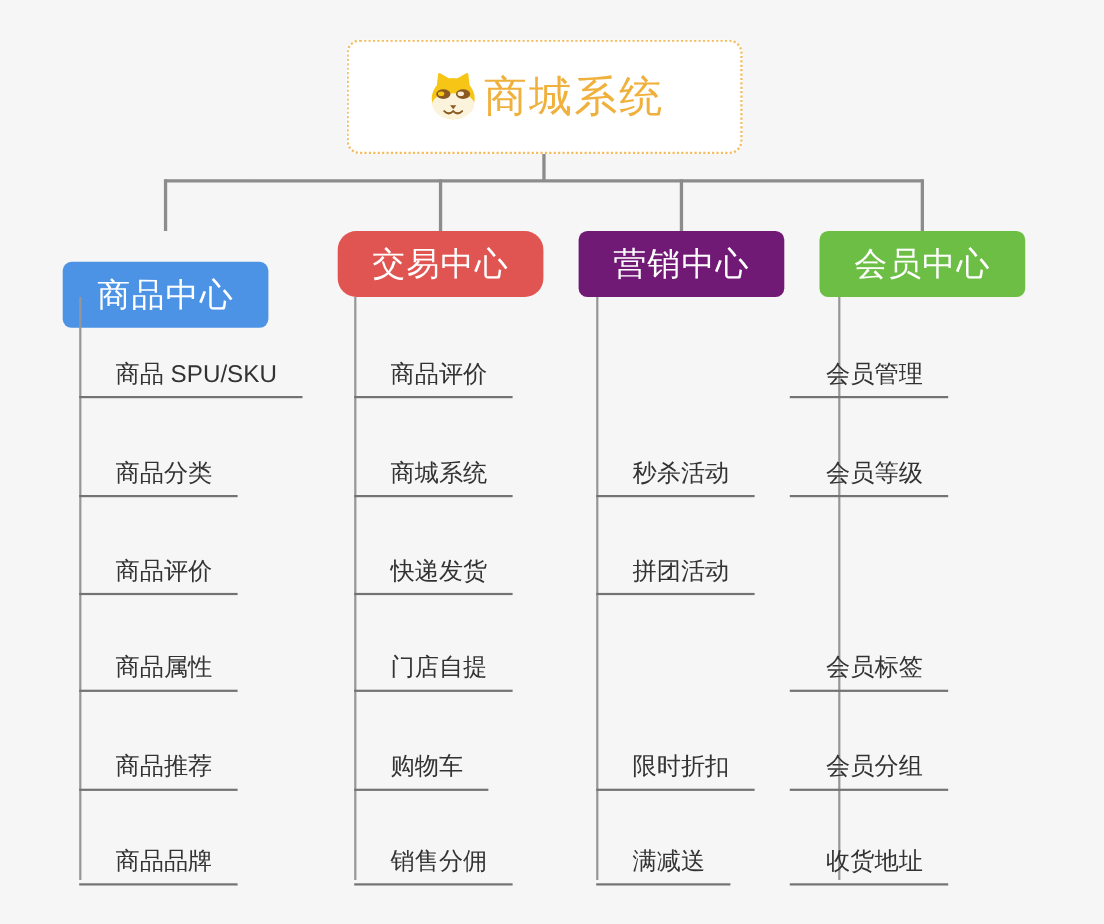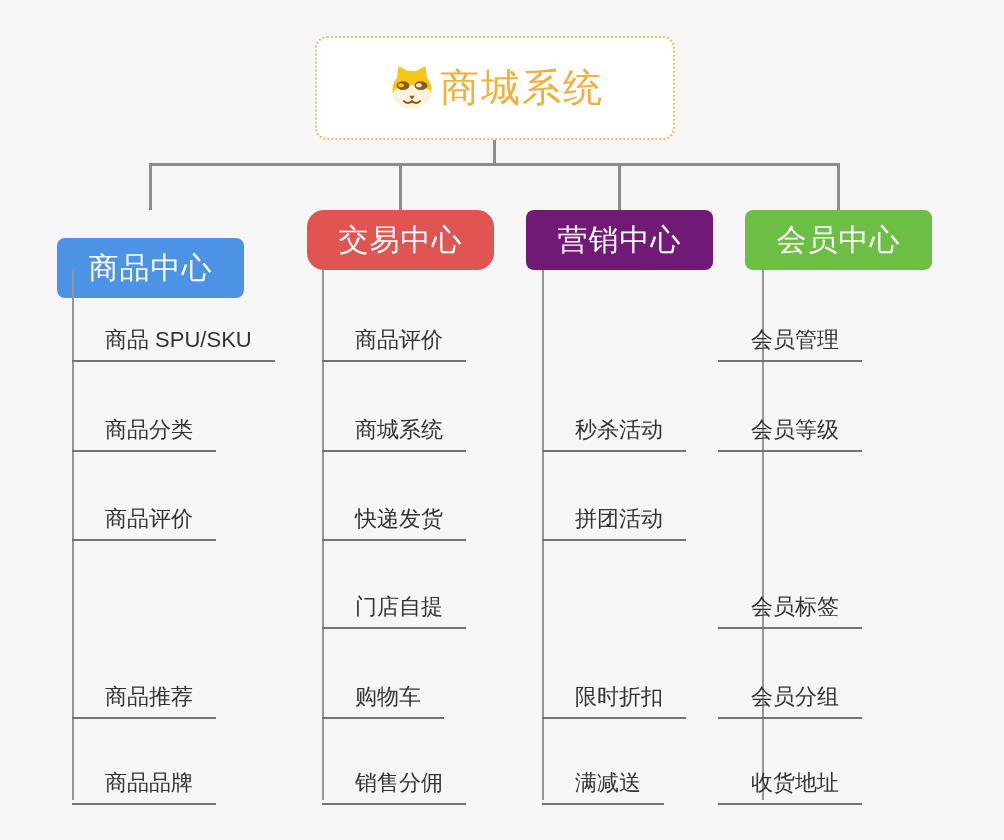--- a/index.html
+++ b/index.html
@@ -139,20 +139,21 @@
   <div class="branch-node branch-3" style="background-color: rgb(108, 190, 68);">会员中心</div>
 
   <div class="col-line col-line-0"></div>
   <div class="col-line col-line-1"></div>
   <div class="col-line col-line-2"></div>
   <div class="col-line col-line-3"></div>
 
   <div class="leaf lx-0 ly-0">商品 SPU/SKU</div>
   <div class="leaf lx-0 ly-1">商品分类</div>
   <div class="leaf lx-0 ly-2">商品评价</div>
+  <div class="leaf lx-0 ly-3">商品属性</div>
   <div class="leaf lx-0 ly-4">商品推荐</div>
   <div class="leaf lx-0 ly-5">商品品牌</div>
 
   <div class="leaf lx-1 ly-0">商品评价</div>
   <div class="leaf lx-1 ly-1">商城系统</div>
   <div class="leaf lx-1 ly-2">快递发货</div>
   <div class="leaf lx-1 ly-3">门店自提</div>
   <div class="leaf lx-1 ly-4">购物车</div>
   <div class="leaf lx-1 ly-5">销售分佣</div>
 

